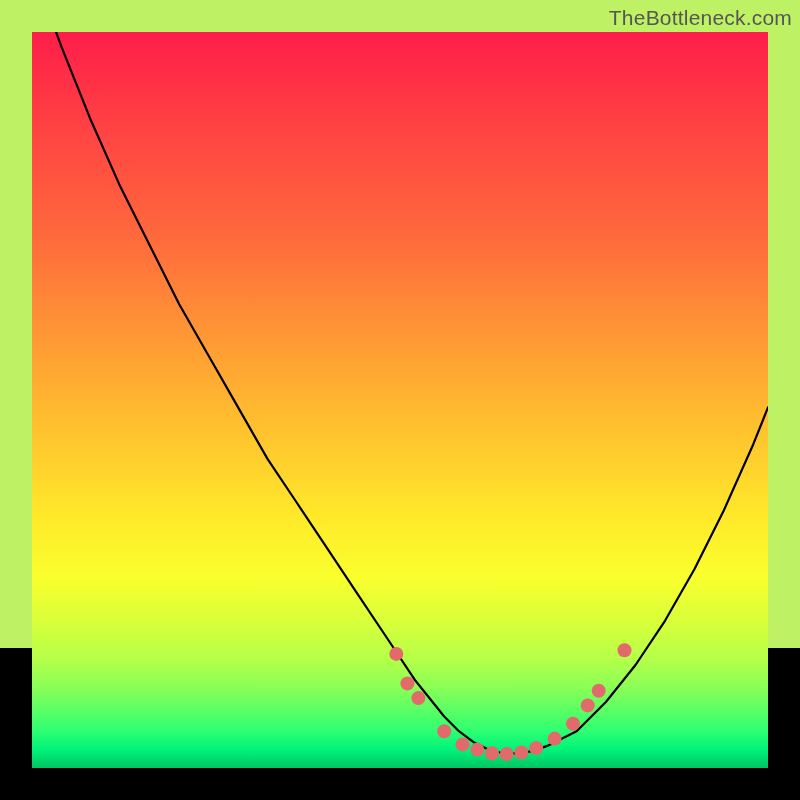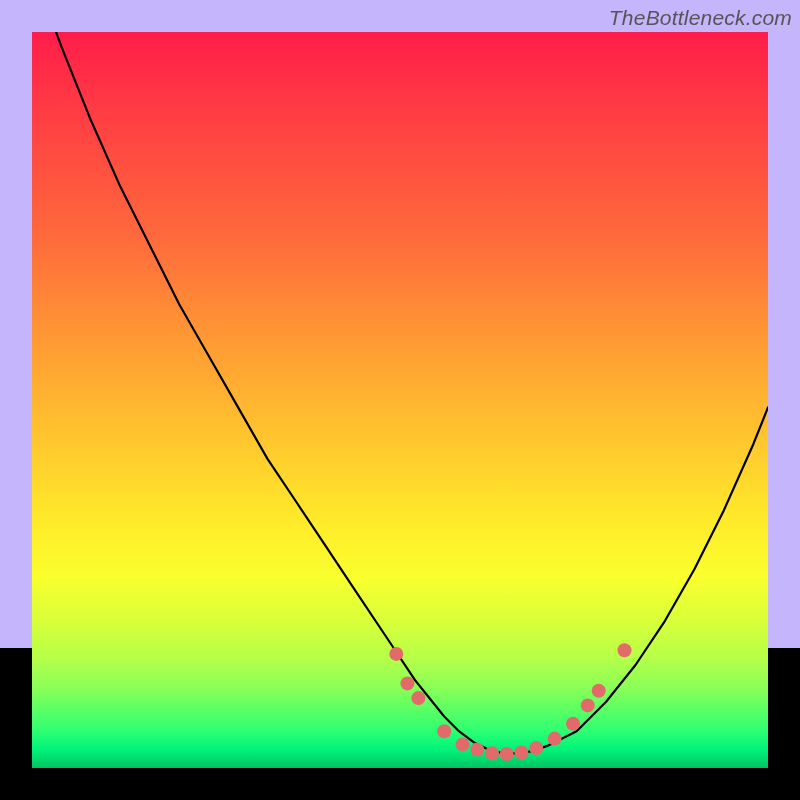--- a/index.html
+++ b/index.html
@@ -8,22 +8,21 @@
     width: 800px;
     height: 800px;
     background: #000;
     overflow: hidden;
     font-family: Arial, Helvetica, sans-serif;
   }
   .frame {
     position: relative;
     width: 800px;
     height: 648px;
-    background: #c4b5fd;
-    font-style: italic;
+    background: #bef264;
   }
   .plot-area {
     position: absolute;
     left: 32px;
     top: 32px;
     width: 736px;
     height: 736px;
     
     background: linear-gradient(
       to bottom,

